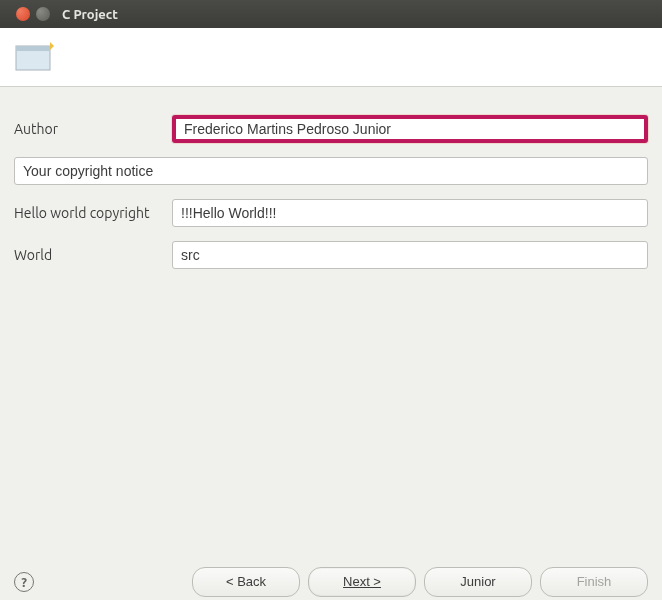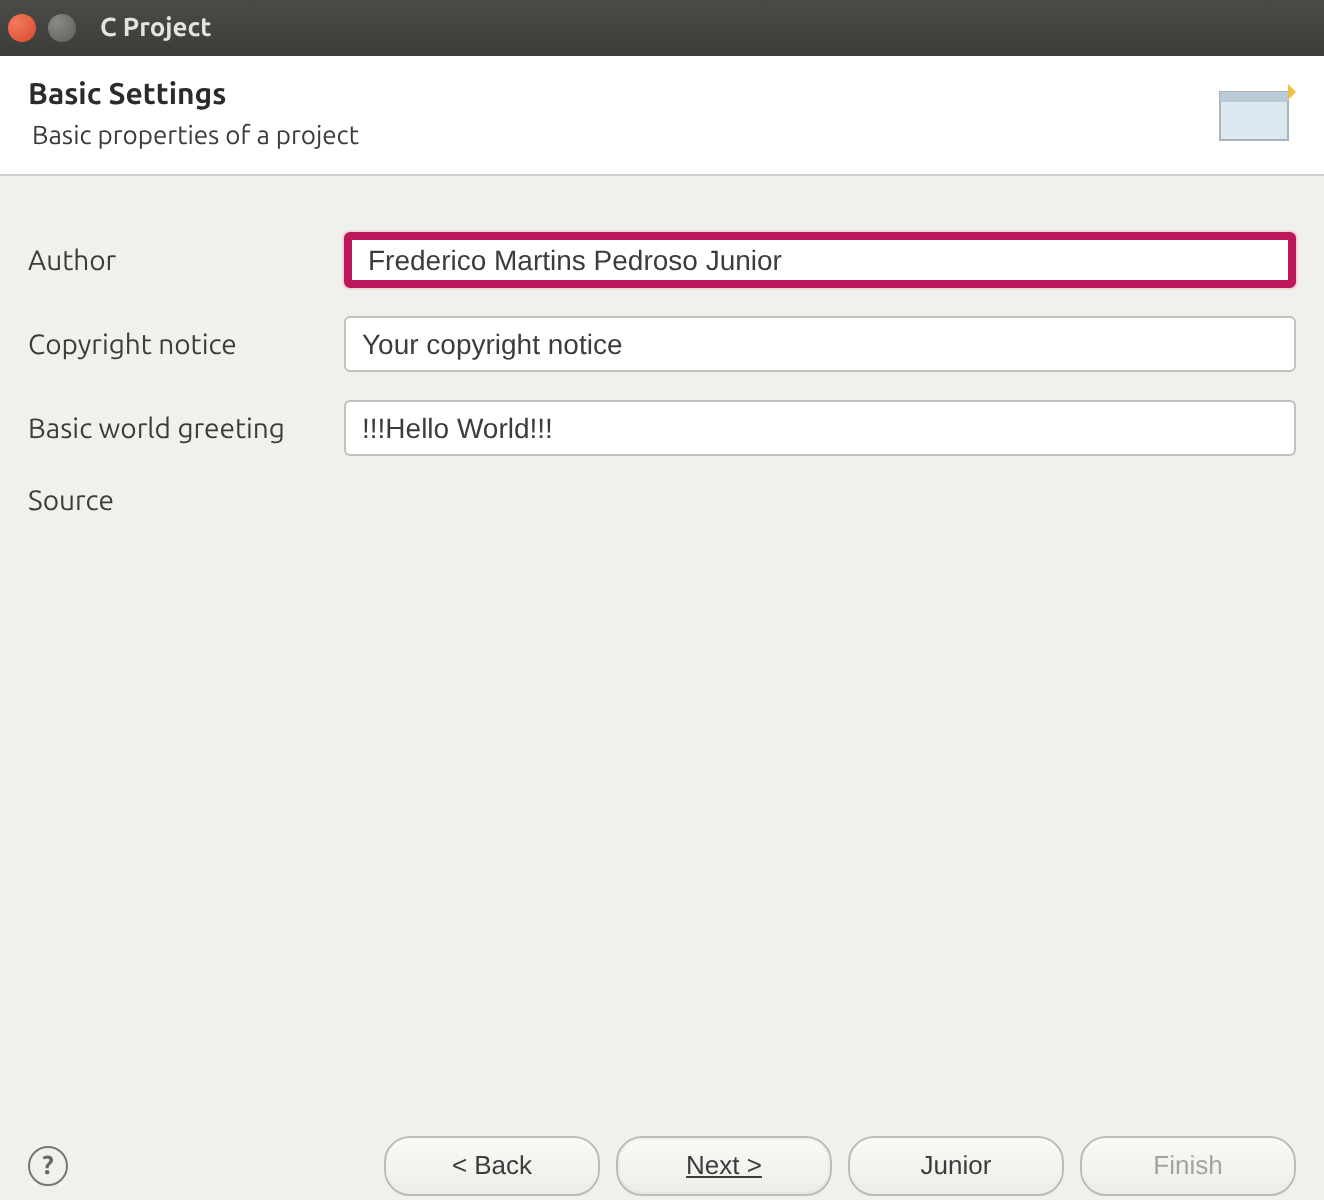--- a/index.html
+++ b/index.html
@@ -13,21 +13,21 @@
       background: #f0f0f0;
       width: 662px;
       height: 600px;
       overflow: hidden;
     }
     .titlebar {
       background: linear-gradient(to bottom, #4a4a46, #3c3c38);
       height: 28px;
       display: flex;
       align-items: center;
-      padding: 0 4px;
+      padding: 0 16px;
       gap: 6px;
     }
     .win-btn {
       width: 14px;
       height: 14px;
       border-radius: 50%;
       display: inline-block;
     }
     .win-close {
       background: radial-gradient(circle at 30% 30%, #f27a5e, #d9482b);
@@ -143,50 +143,46 @@
 </head>
 <body>
 
 <div class="titlebar">
   <span class="win-btn win-close"></span>
   <span class="win-btn win-min"></span>
   <span class="titlebar-text">C Project</span>
 </div>
 
 <div class="header">
-  <div class="header-text">
-    <h1>Basic Settings</h1>
-    <p>Basic properties of a project</p>
-  </div>
   <svg class="header-icon" viewBox="0 0 40 34">
     <rect x="2" y="6" width="34" height="24" fill="#dce8f0" stroke="#a8b4bc" stroke-width="1"></rect>
     <rect x="2" y="6" width="34" height="5" fill="#b8cad6"></rect>
     <polygon points="36,2 40,6 36,10" fill="#f0c040"></polygon>
   </svg>
 </div>
 
 <div class="content">
 
   <div class="form-row">
     <label class="form-label">Author</label>
     <input type="text" class="form-input focused" value="Frederico Martins Pedroso Junior" style="">
   </div>
 
   <div class="form-row">
-    <label class="form-label">Copyright notice</label>
     <input type="text" class="form-input" value="Your copyright notice" style="">
   </div>
 
   <div class="form-row">
-    <label class="form-label">Basic world greeting</label>
+    <label class="form-label">Hello world copyright</label>
     <input type="text" class="form-input" value="!!!Hello World!!!" style="">
   </div>
 
   <div class="form-row">
-    <label class="form-label">Source</label>
+    <label class="form-label">World</label>
+    <input type="text" class="form-input" value="src" style="">
   </div>
 
 </div>
 
 <div class="footer">
   <div class="help-icon">
     <span>?</span>
   </div>
   <div class="footer-spacer"></div>
   <button class="btn">&lt; Back</button>

